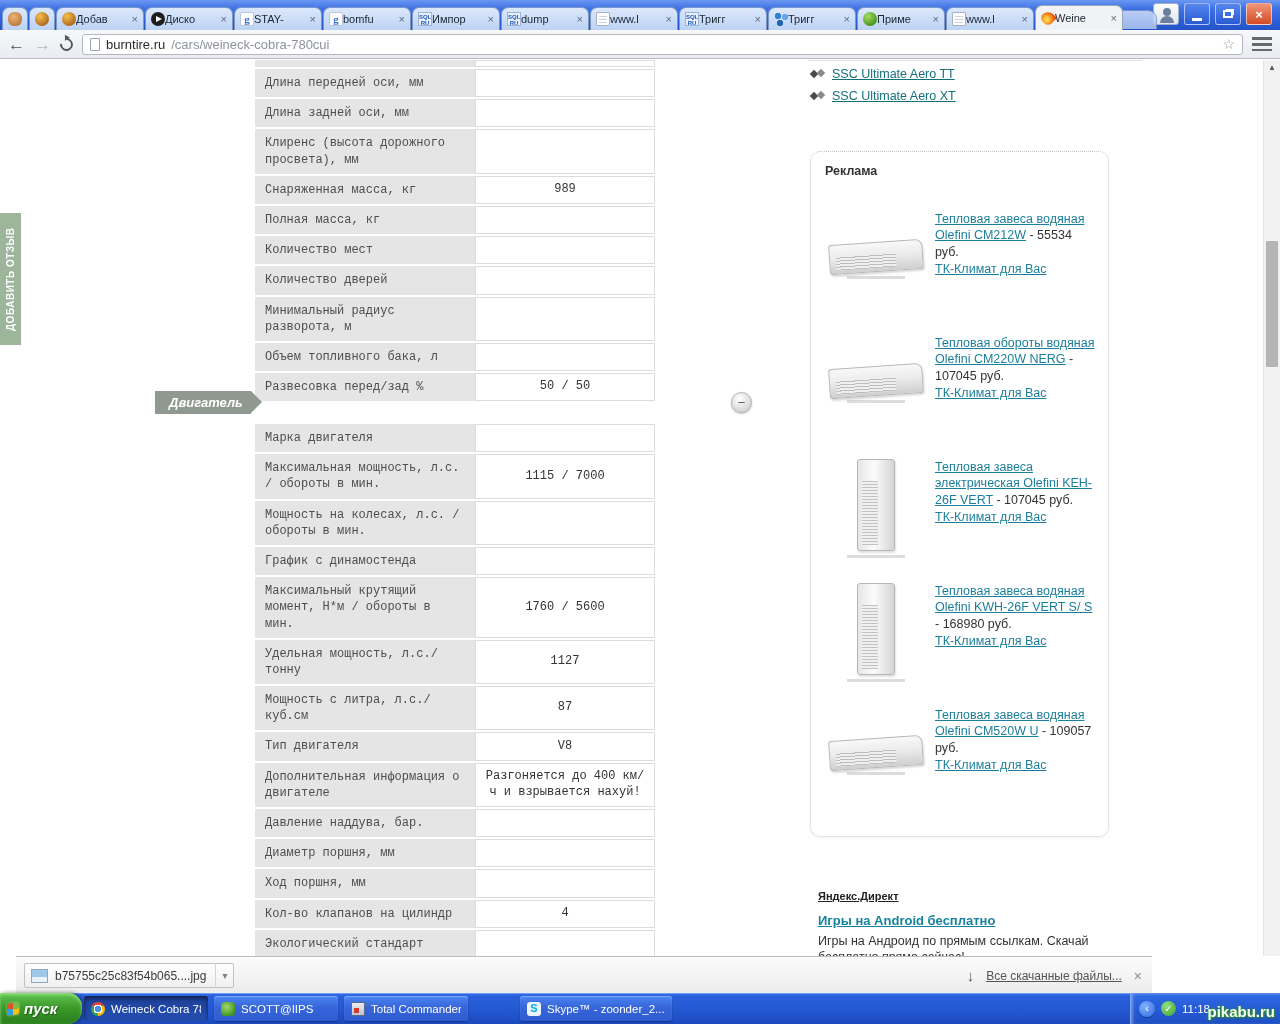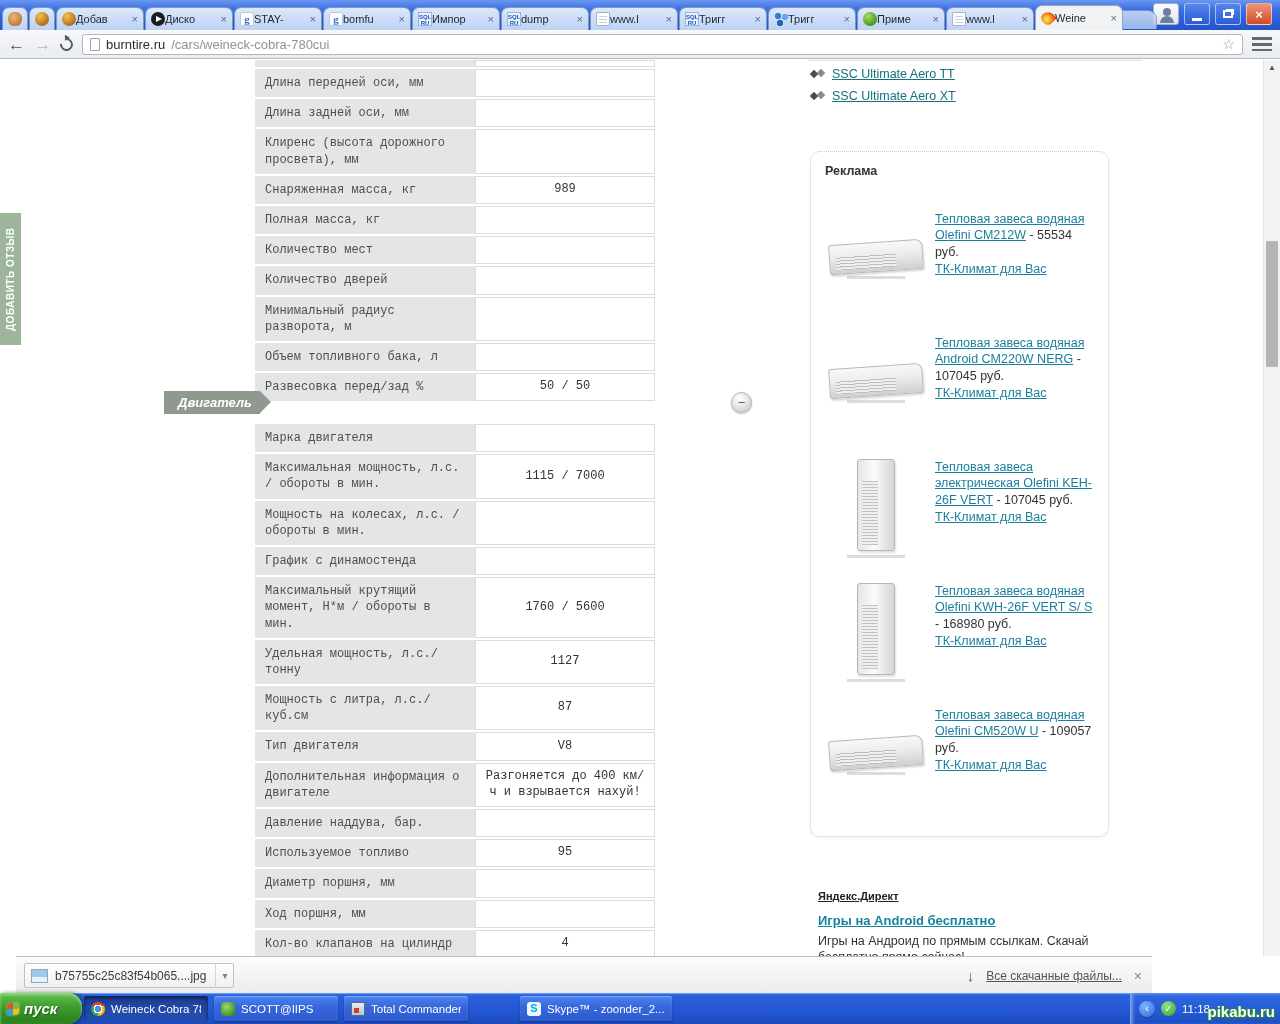--- a/index.html
+++ b/index.html
@@ -92,21 +92,21 @@
   .partial-row .pl { width:220px; background:#e5e5e5; }
   .partial-row .pv { width:180px; background:#fff; border:1px solid #dcdcdc; }
   .srow { display:flex; margin-bottom:2px;font-family:Liberation Mono, monospace; }
   .slabel { width:220px; background:#e5e5e5; color:#4e4e4e; font-size:12px; line-height:1.35;
     padding:6px 10px; }
   .sval { width:180px; background:#fff; border:1px solid #dcdcdc; color:#333; font-size:12px;
     display:flex; align-items:center; justify-content:center; text-align:center; padding:2px 8px; line-height:1.3; }
 
   .section-banner { position:absolute; left:155px; top:331px; height:23px; background:#8f998f;
     color:#fff; font-style:italic; font-weight:bold; font-size:13px; display:flex; align-items:center;
-    padding:0 8px 0 14px;margin-left:9px; }
+    padding:0 8px 0 14px; }
   .section-banner::after { content:""; position:absolute; right:-11px; top:0;
     border-left:11px solid #8f998f; border-top:11.5px solid transparent; border-bottom:11.5px solid transparent; }
   .collapse-btn { position:absolute; left:731px; top:332px; width:21px; height:21px; border-radius:50%;
     background:radial-gradient(circle at 40% 30%, #ffffff, #d2d2d2 80%); border:1px solid #b2b2b2;
     box-shadow:0 1px 2px rgba(0,0,0,.25); color:#555; font-size:13px; display:flex; align-items:center; justify-content:center; }
   .collapse-btn::before { content:"−"; }
 
   
   .ssc { position:absolute; left:811px; top:3px; }
   .ssc-row { display:flex; align-items:center; gap:7px; height:22px; }
@@ -434,24 +434,20 @@
         <div class="srow">
           <div class="slabel">Дополнительная информация о двигателе</div>
           <div class="sval">Разгоняется до 400 км/ч и взрывается нахуй!</div>
         </div>
 
         <div class="srow">
           <div class="slabel">Давление наддува, бар.</div>
           <div class="sval"></div>
         </div>
 
-        <div class="srow">
-          <div class="slabel">Используемое топливо</div>
-          <div class="sval">95</div>
-        </div>
 
 
         <div class="srow">
           <div class="slabel">Диаметр поршня, мм</div>
           <div class="sval"></div>
         </div>
 
         <div class="srow">
           <div class="slabel">Ход поршня, мм</div>
           <div class="sval"></div>
@@ -497,21 +493,21 @@
             <div class="vendor-row"><a class="vendor-link">ТК-Климат для Вас</a></div>
           </div>
         </div>
 
         <div class="ad">
           <div class="img-col">
             <div class="prod horizontal"></div>
             <div class="prod-cap"></div>
           </div>
           <div class="txt-col">
-            <a class="ad-link">Тепловая завеса водяная Android CM220W NERG</a><span> - 107045 руб.</span>
+            <a class="ad-link">Тепловая обороты водяная Olefini CM220W NERG</a><span> - 107045 руб.</span>
             <div class="vendor-row"><a class="vendor-link">ТК-Климат для Вас</a></div>
           </div>
         </div>
 
         <div class="ad">
           <div class="img-col">
             <div class="prod vertical"></div>
             <div class="prod-cap"></div>
           </div>
           <div class="txt-col">

